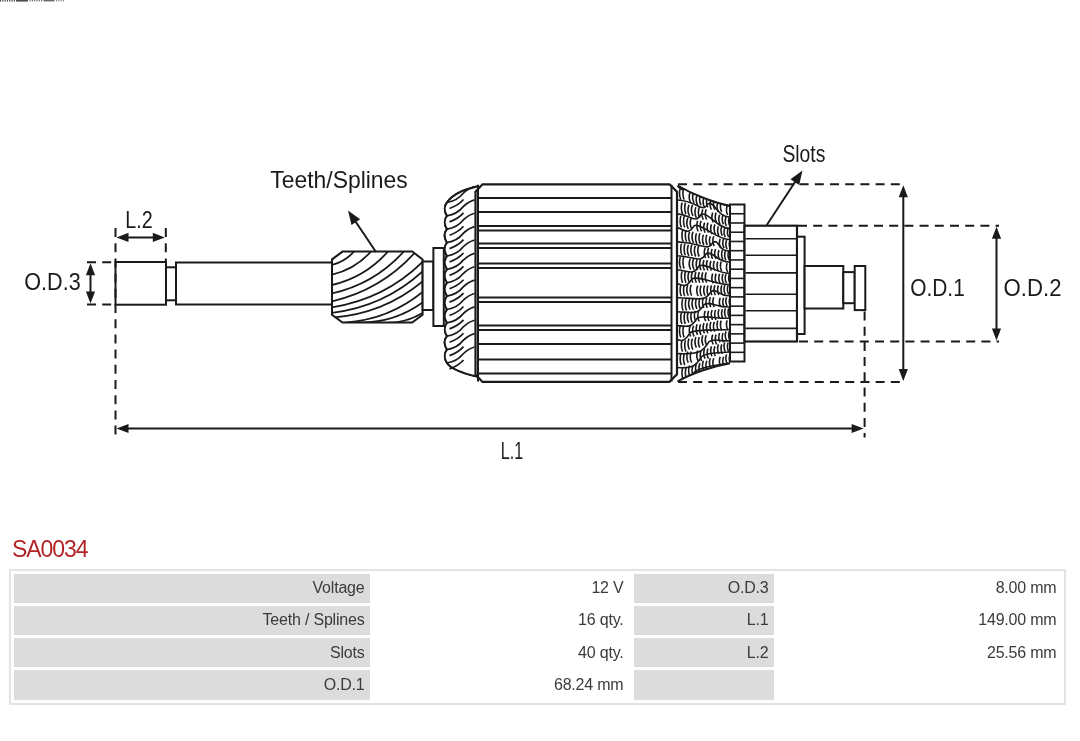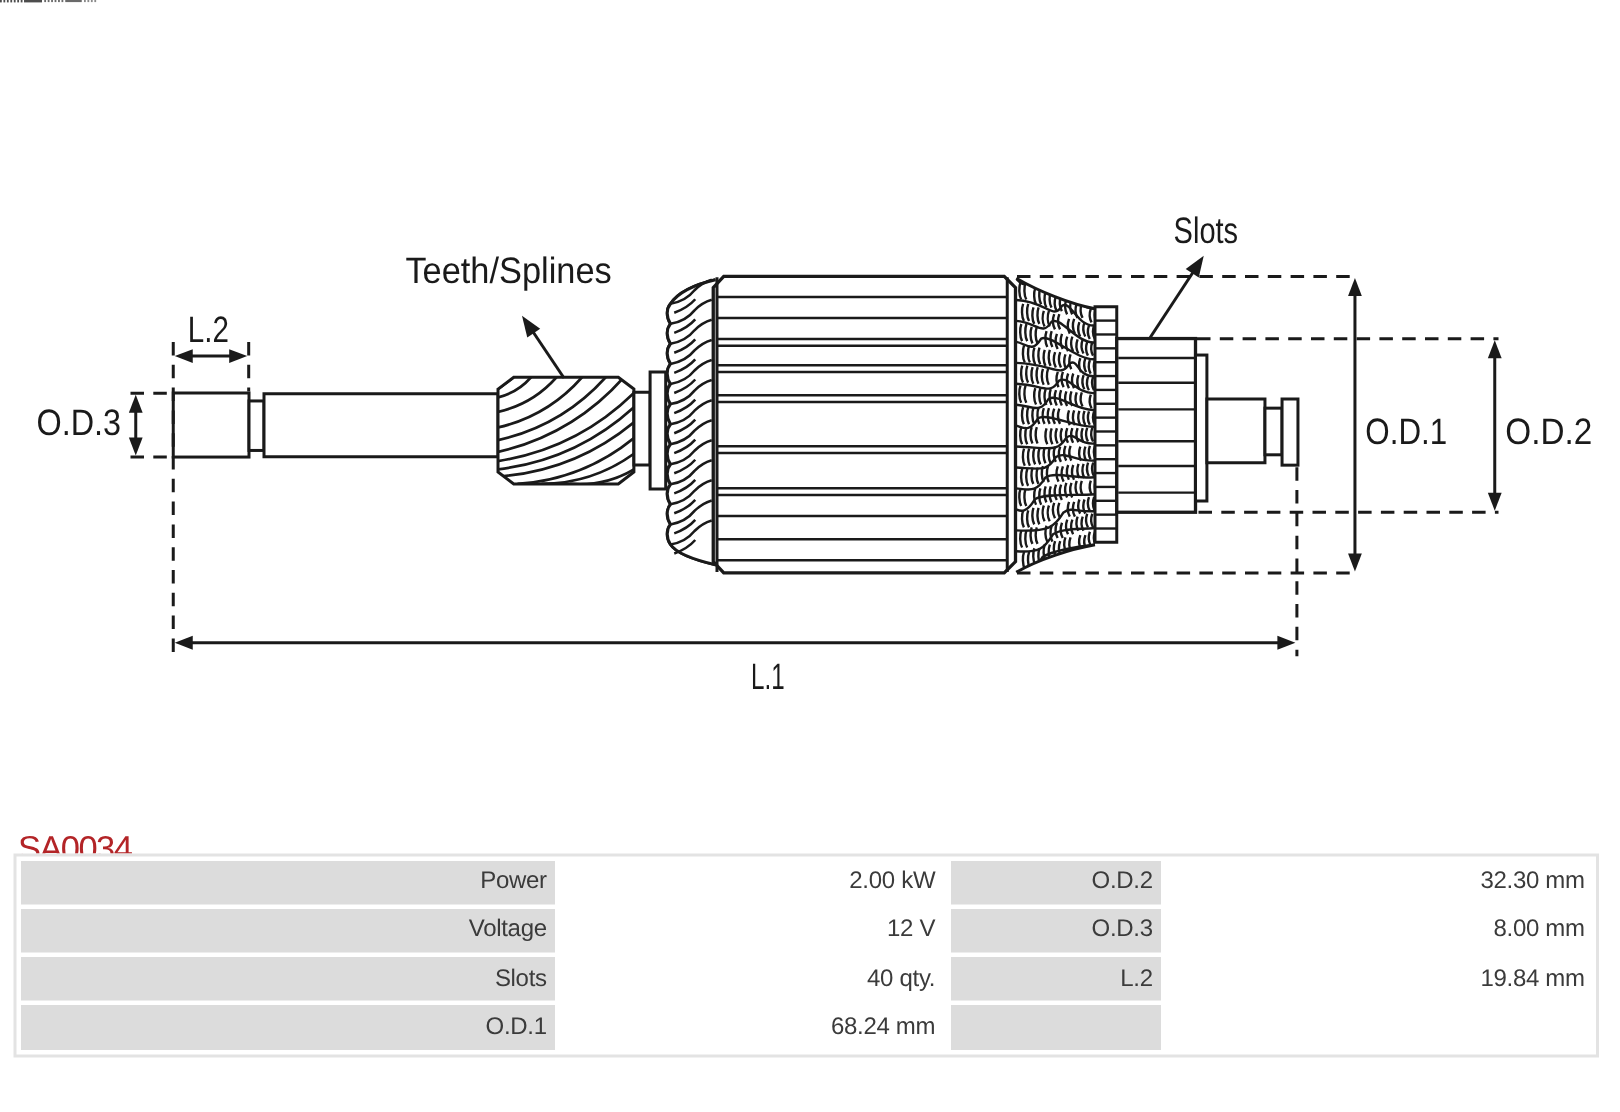--- a/index.html
+++ b/index.html
@@ -1,19 +1,19 @@
 <!DOCTYPE html>
 <html><head>
 <meta charset="utf-8">
 <style>
 html,body { margin:0; padding:0; background:#fff; width:1080px; height:741px; overflow:hidden; }
 * { box-sizing:border-box; }
 #stage { position:relative; width:1080px; height:741px; font-family:"Liberation Sans", sans-serif; }
 #drawing { position:absolute; left:0; top:0; }
-#code { position:absolute; left:12px; top:552px; font-size:23px; letter-spacing:-1.05px; color:#b32427; }
+#code { position:absolute; left:12px; top:536px; font-size:23px; letter-spacing:-1.05px; color:#b32427; }
 #tbl { position:absolute; left:8.5px; top:568.5px; border-collapse:separate; border-spacing:3px; border:2px solid #e3e3e3; background:#fff; table-layout:fixed; }
 #tbl td { height:29.3px; padding:0 5px 0 0; text-align:right; vertical-align:middle; font-size:16px; letter-spacing:-0.2px; color:#3b3b3b; white-space:nowrap; }
 #tbl td.l { background:#dcdcdc; }
 #tbl td.v { background:#fff; }
 .w1 { width:356px; } .w2 { width:258px; padding-right:7px !important; } .w3 { width:140px; } .w4 { width:284px; padding-right:4px !important; }
 </style>
 </head>
 <body>
 <div id="stage">
 <svg id="drawing" width="1080" height="530" viewBox="0 0 1080 530" font-family="Liberation Sans, sans-serif">
@@ -388,37 +388,37 @@
 <text x="782.4" y="162" font-size="24.5" fill="#1a1a1a" text-anchor="start" textLength="43" lengthAdjust="spacingAndGlyphs">Slots</text>
 <text x="24.3" y="290.3" font-size="24.5" fill="#1a1a1a" text-anchor="start" textLength="56.4" lengthAdjust="spacingAndGlyphs">O.D.3</text>
 <text x="910.2" y="296.3" font-size="24.5" fill="#1a1a1a" text-anchor="start" textLength="54.6" lengthAdjust="spacingAndGlyphs">O.D.1</text>
 <text x="1003.5" y="296.3" font-size="24.5" fill="#1a1a1a" text-anchor="start" textLength="58" lengthAdjust="spacingAndGlyphs">O.D.2</text>
 <text x="500.7" y="459.1" font-size="24.5" fill="#1a1a1a" text-anchor="start" textLength="22.4" lengthAdjust="spacingAndGlyphs">L.1</text>
 <text x="125.2" y="228" font-size="24.5" fill="#1a1a1a" text-anchor="start" textLength="27.4" lengthAdjust="spacingAndGlyphs">L.2</text>
 </svg>
 <div id="code">SA0034</div>
 <table id="tbl">
 <tbody>
-        <tr>
-          <td class="l w1">Power</td>
-          <td class="v w2">2.00 kW</td>
-          <td class="l w3">O.D.2</td>
-          <td class="v w4">32.30 mm</td>
-        </tr>
 <tr>
           <td class="l w1">Voltage</td>
           <td class="v w2">12 V</td>
           <td class="l w3">O.D.3</td>
           <td class="v w4">8.00 mm</td>
         </tr>
 <tr>
+          <td class="l w1">Teeth / Splines</td>
+          <td class="v w2">16 qty.</td>
+          <td class="l w3">L.1</td>
+          <td class="v w4">149.00 mm</td>
+        </tr>
+<tr>
           <td class="l w1">Slots</td>
           <td class="v w2">40 qty.</td>
           <td class="l w3">L.2</td>
-          <td class="v w4">19.84 mm</td>
+          <td class="v w4">25.56 mm</td>
         </tr>
 <tr>
           <td class="l w1">O.D.1</td>
           <td class="v w2">68.24 mm</td>
           <td class="l w3"></td>
           <td class="v w4"></td>
         </tr>
 </tbody>
     </table>
 </div>

